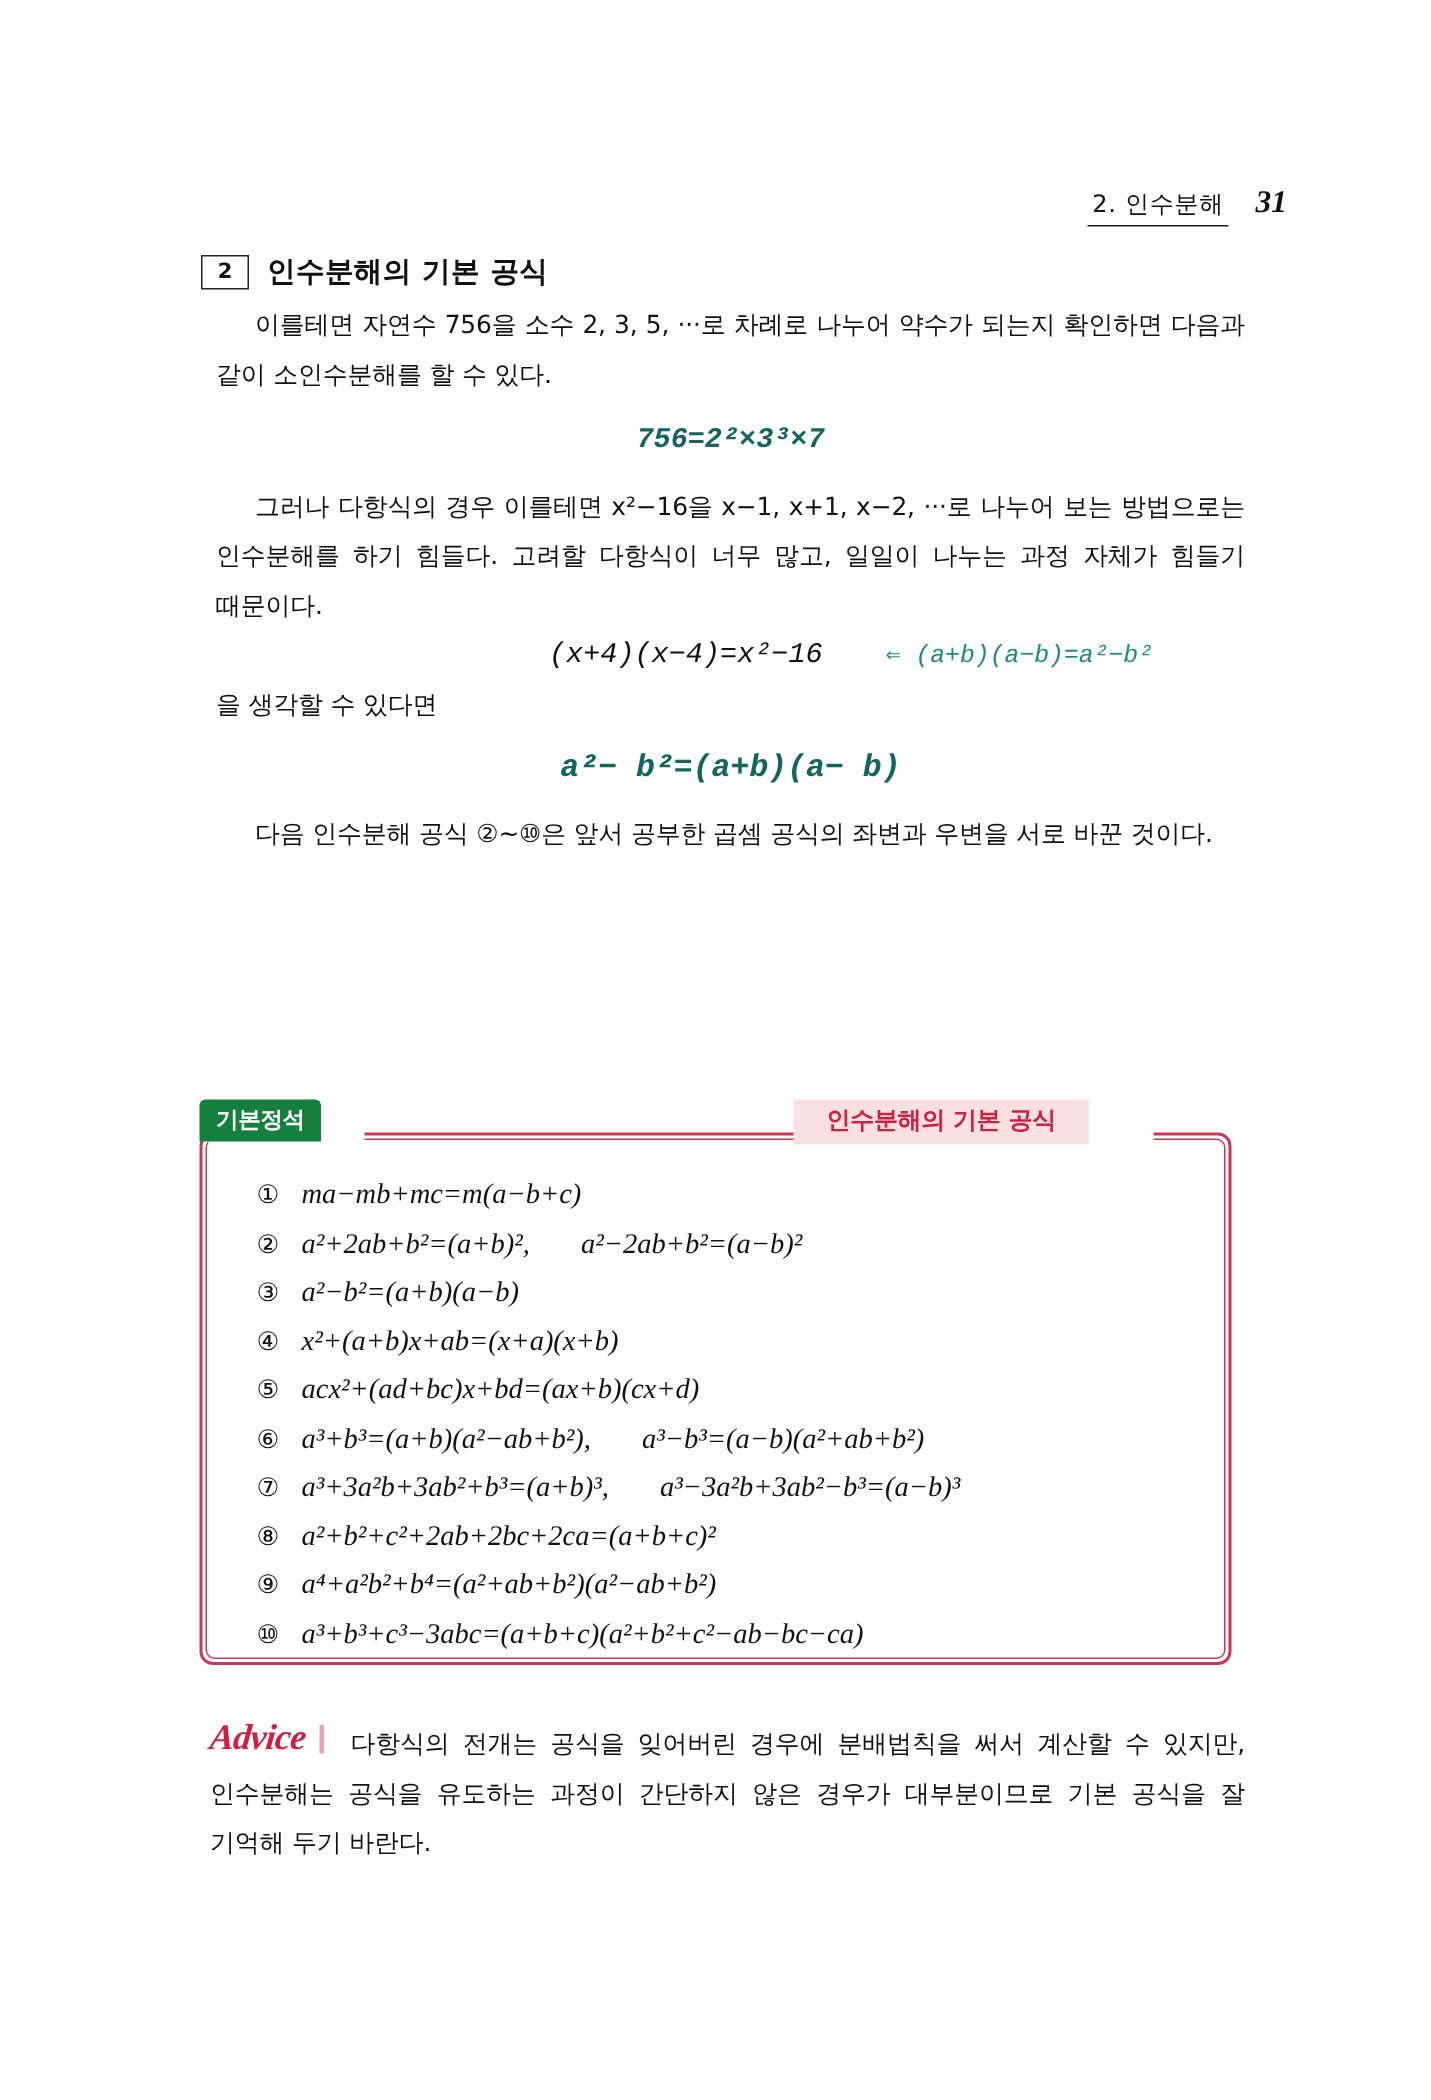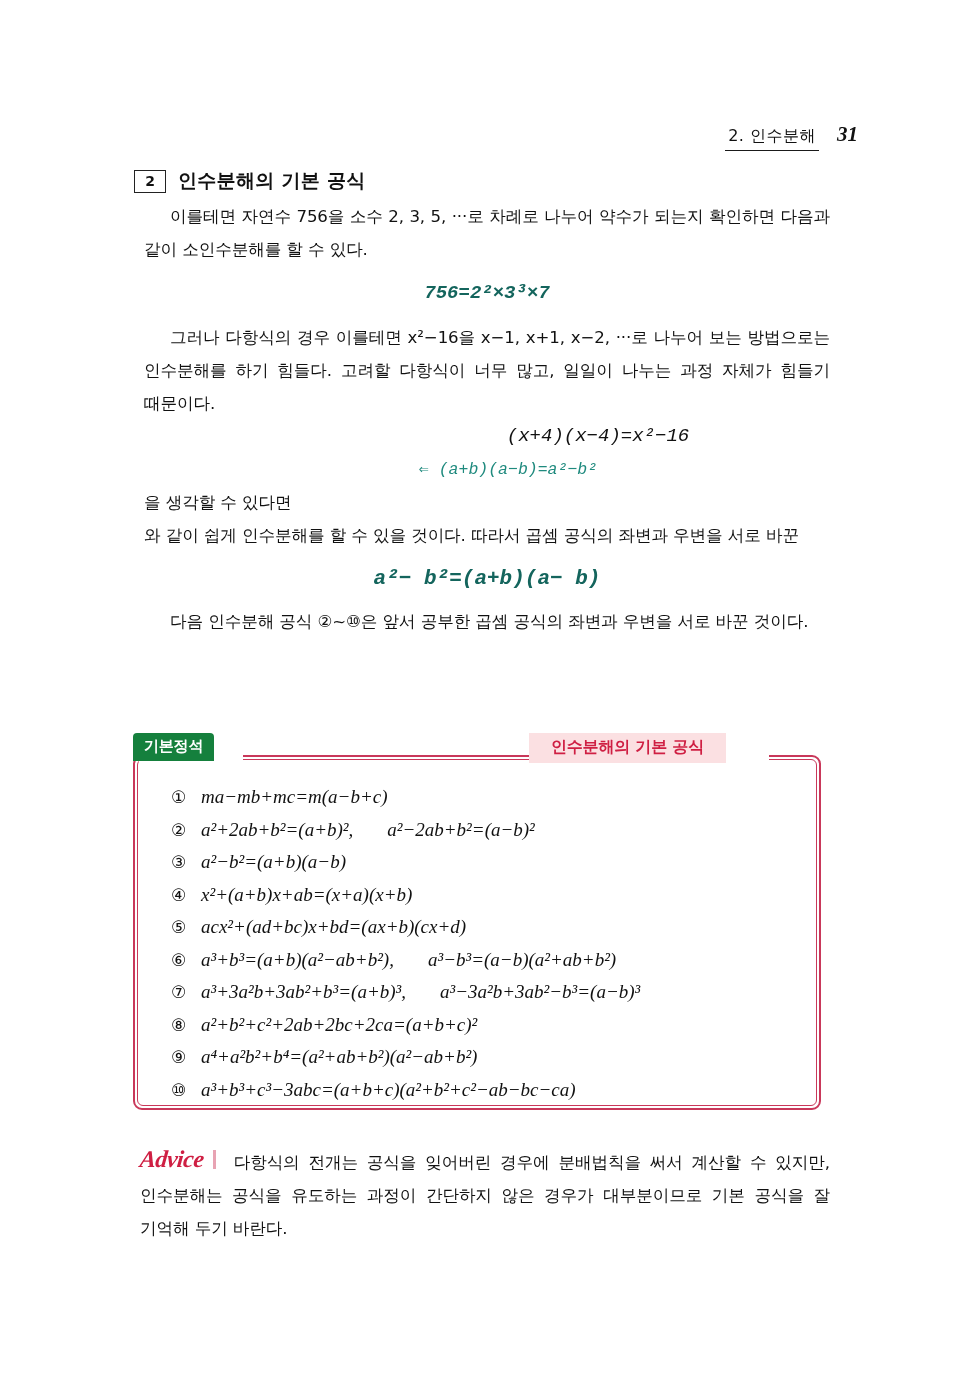--- a/index.html
+++ b/index.html
@@ -79,21 +79,21 @@
     font-style:italic;
     font-size:19px;
     white-space:nowrap;
   }
   .eq-center{ text-align:center; }
   .eq-ind{ padding-left:222px; }
   .eq-ind2{ padding-left:222px; }
   .teal-b{ color:#14655d; font-weight:bold; }
   .teal-note{ color:#1f8a7e; font-size:16.5px; }
 
-  .eq-row{ display:flex; align-items:center;flex-direction:column; }
+  .eq-row{ display:flex; align-items:flex-end; }
   .eq-note{ margin-left:42px; }
 
   
   .fbox{
     position:absolute;
     left:133px; top:755px;
     width:688px; height:355px;
   }
   .fbox-outer{
     position:absolute; inset:0;
@@ -220,21 +220,20 @@
 
 
     <div class="eq-row">
       <span class="eq eq-ind">(x+4)(x−4)=x²−16</span>
       <span class="eq eq-note teal-note">⇐ (a+b)(a−b)=a²−b²</span>
     </div>
 
     <p class="para">을 생각할 수 있다면</p>
 
 
-    <p class="para">와 같이 쉽게 인수분해를 할 수 있을 것이다. 따라서 곱셈 공식의 좌변과 우변을 서로 바꾼</p>
 
     <div class="eq eq-center teal-b" style="margin-top:10px;margin-bottom:10px;font-size:21px;">a²− b²=(a+b)(a− b)</div>
 
 
     <p class="para indent">다음 인수분해 공식 ②~⑩은 앞서 공부한 곱셈 공식의 좌변과 우변을 서로 바꾼 것이다.</p>
   </div>
 
   <div class="fbox">
     <div class="fbox-outer"></div>
     <div class="fbox-inner"></div>

